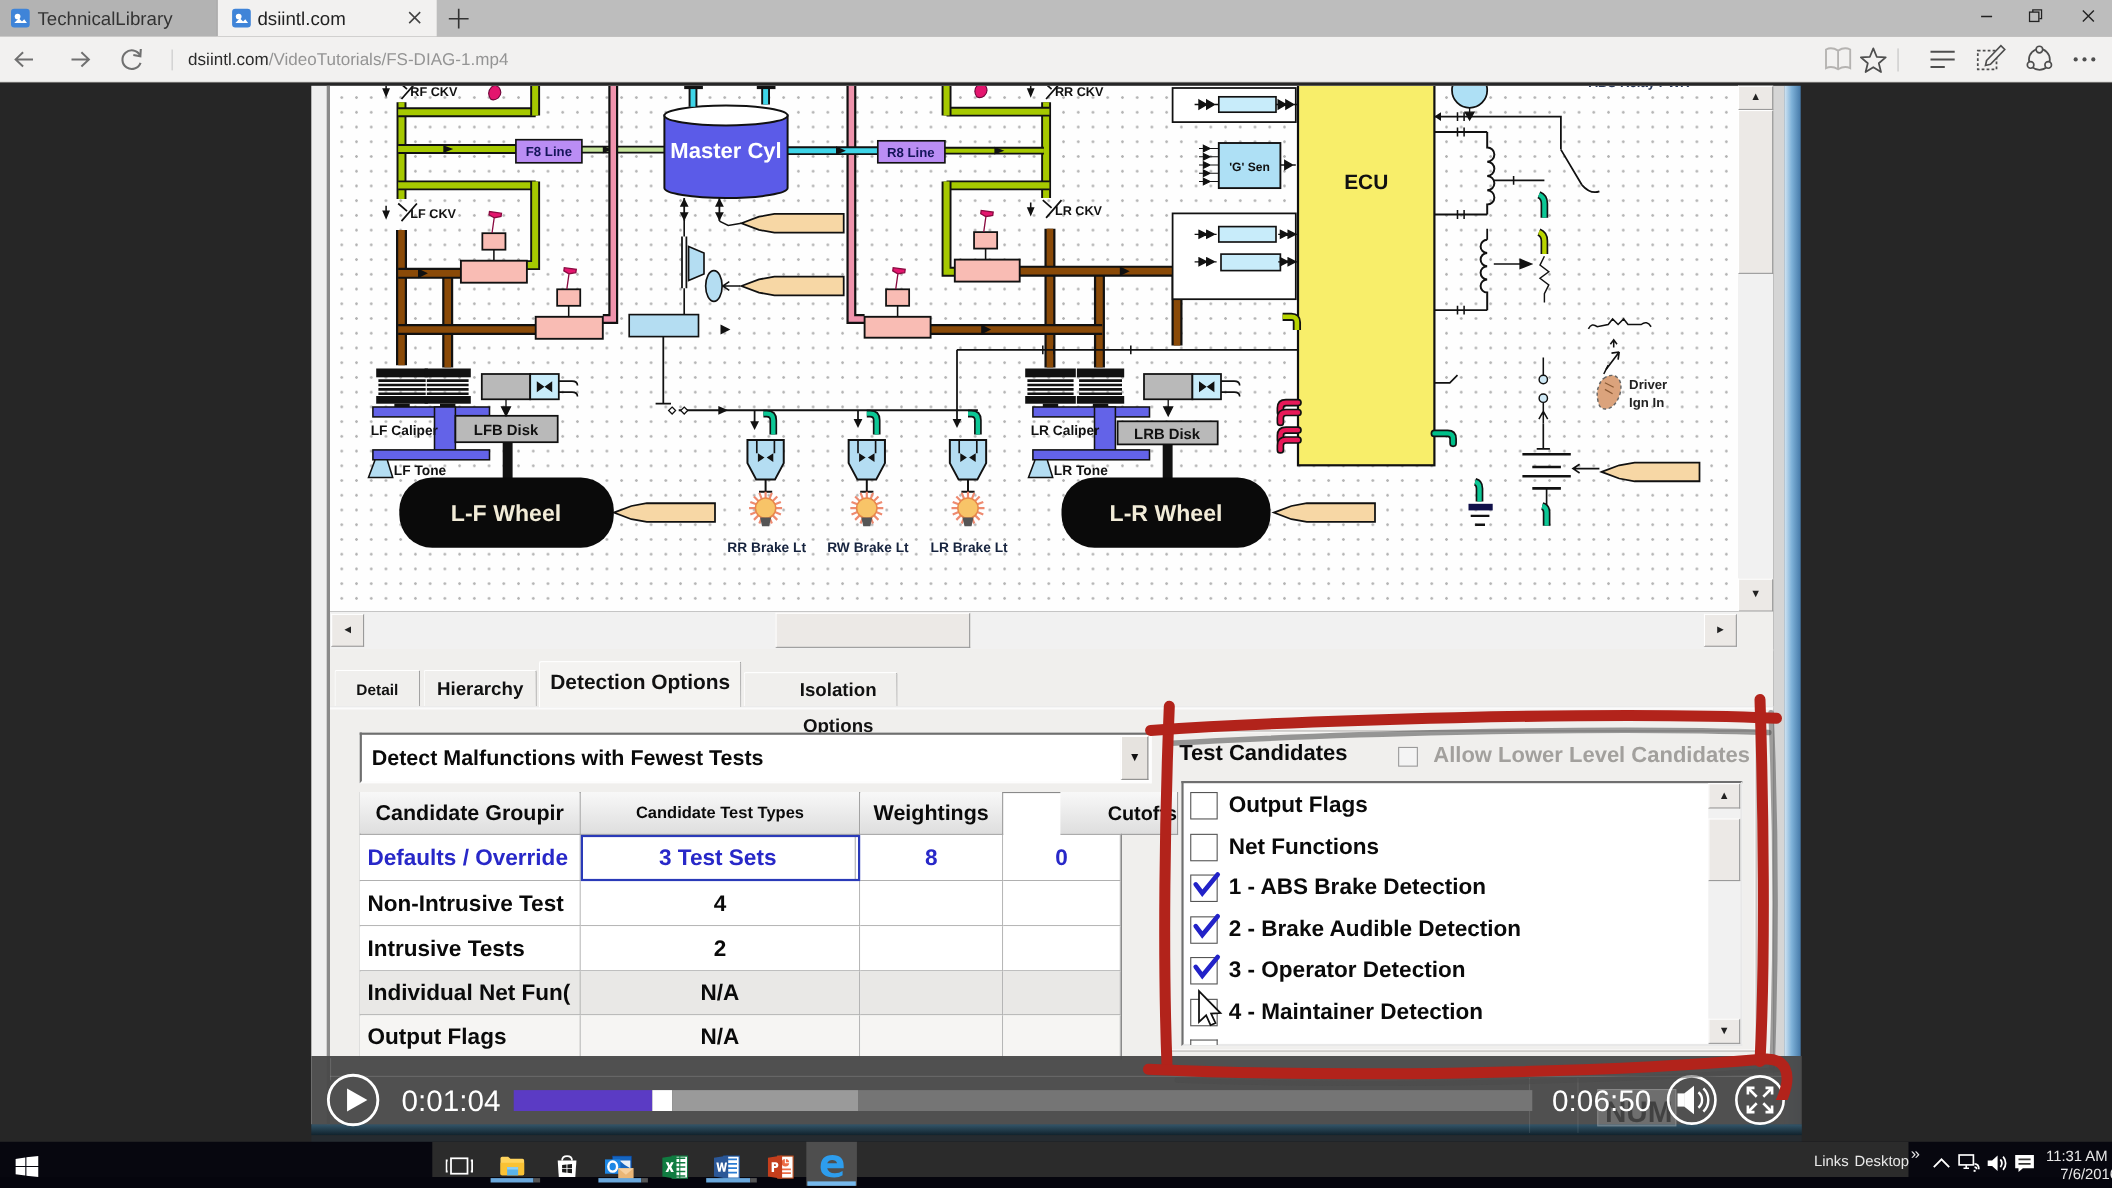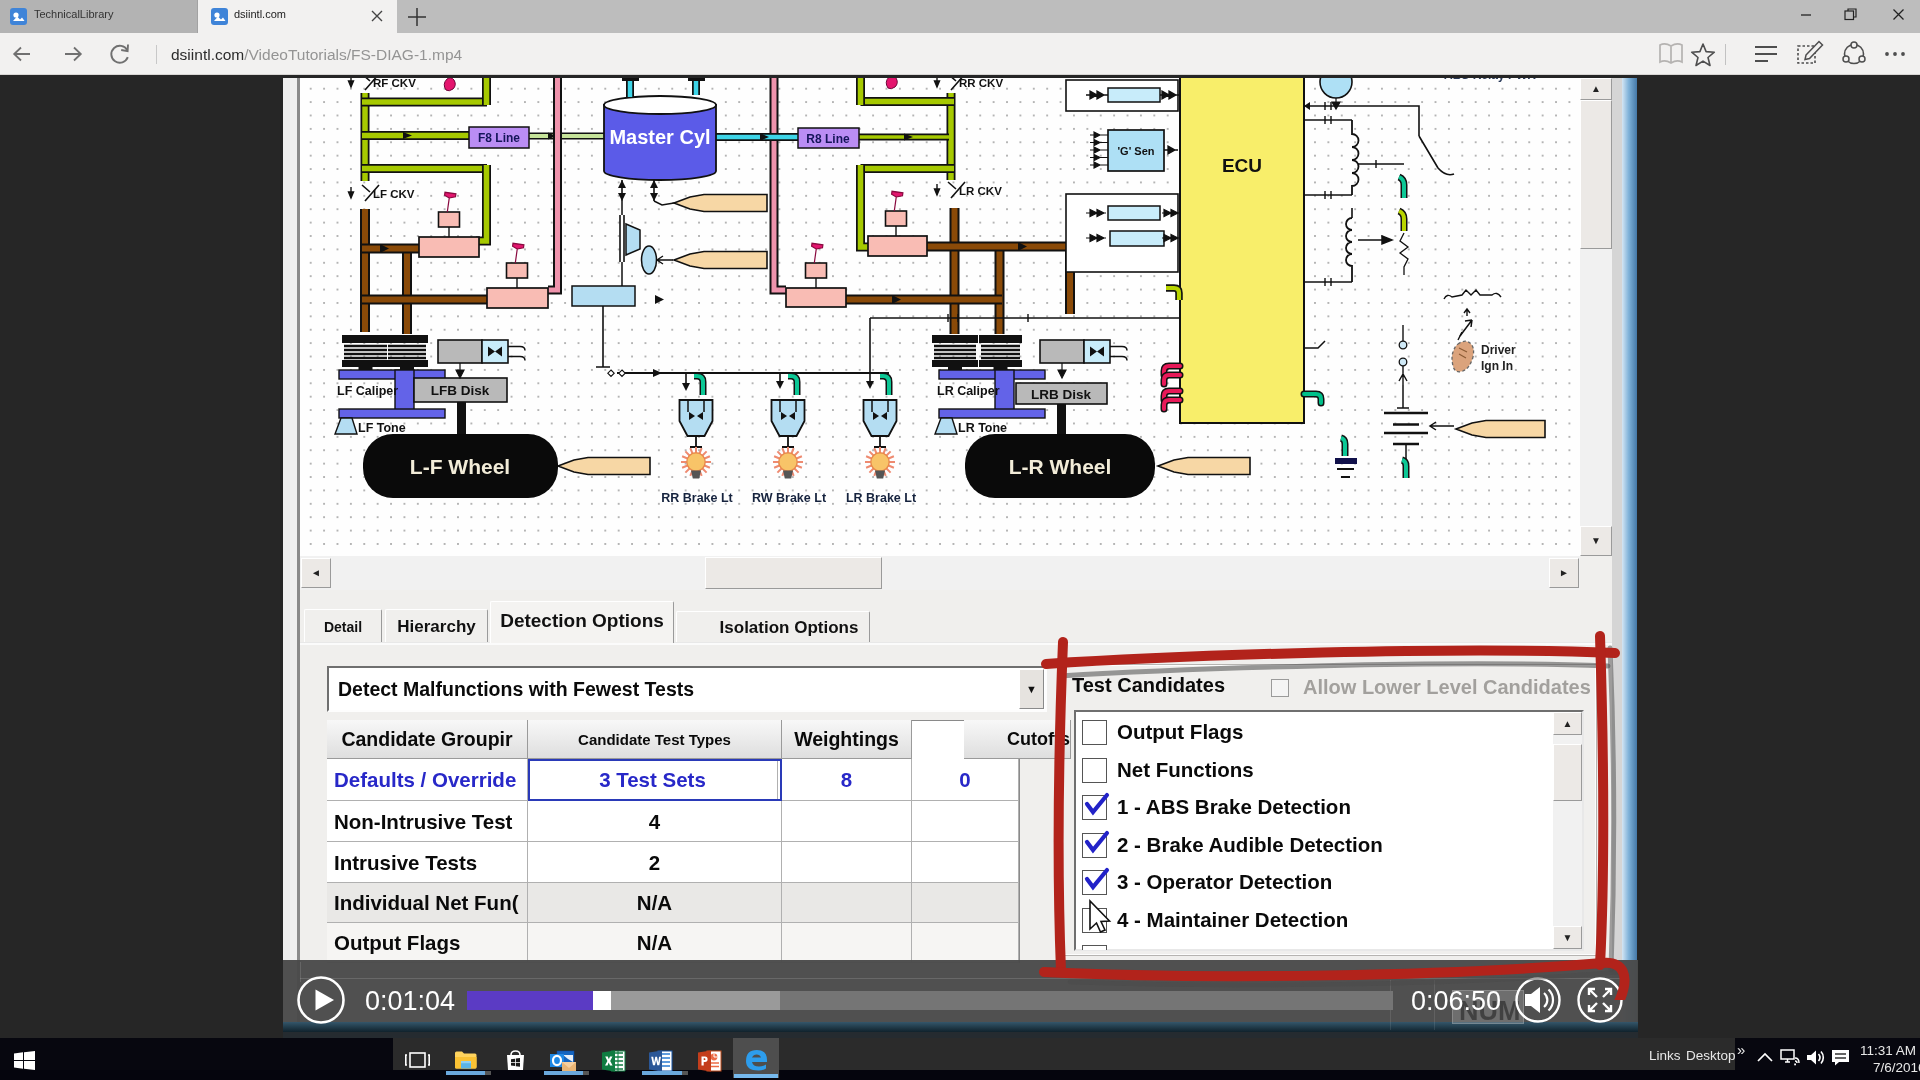--- a/index.html
+++ b/index.html
@@ -1,21 +1,21 @@
 <!DOCTYPE html>
 <html><head>
 <meta charset="utf-8">
 <style>
   html,body{margin:0;padding:0;}
   body{width:1920px;height:1080px;overflow:hidden;font-family:"Liberation Sans",sans-serif;background:#262626;}
   #page{position:relative;width:1920px;height:1080px;}
   .abs{position:absolute;}
   
   #tabbar{position:absolute;left:0;top:0;width:1920px;height:33px;background:#bdbdbd;}
-  .tab{position:absolute;top:0;height:33px;font-size:11px;color:#333;}
+  .tab{position:absolute;top:0;height:33px;font-size:17px;color:#333;}
   .tabfav{position:absolute;top:8px;width:17px;height:17px;border-radius:3px;background:#3f84d8;}
   .tabfav svg{position:absolute;left:0;top:0;}
   #winbtns span{position:absolute;top:0;width:45px;height:33px;text-align:center;line-height:33px;color:#222;font-size:14px;}
   #addrbar{position:absolute;left:0;top:33px;width:1920px;height:42px;background:#f2f1f0;border-bottom:1px solid #d8d6d4;box-sizing:border-box;}
   .aicon{position:absolute;top:0;height:42px;}
   
   #content{position:absolute;left:0;top:75px;width:1920px;height:965px;background:#262626;}
   
   #lframe{position:absolute;left:283px;top:78px;width:17px;height:944px;background:#efefef;border-right:3px solid #8a8a8a;box-sizing:border-box;}
   #rframe{position:absolute;left:1612px;top:78px;width:10px;height:944px;background:#d5d5d5;}
@@ -427,21 +427,21 @@
   <div class="sb" style="left:300px;top:556px;width:1280px;height:34px;"></div>
   <div class="sbbtn" style="left:301px;top:558px;width:30px;height:30px;font-size:10px;line-height:28px;">◄</div>
   <div class="sbthumb" style="left:705px;top:557px;width:177px;height:32px;"></div>
   <div class="sbbtn" style="left:1549px;top:558px;width:30px;height:30px;font-size:10px;line-height:28px;">►</div>
   <div class="abs" style="left:1580px;top:556px;width:32px;height:36px;background:#f0efed;"></div>
 
   <div id="dialog"></div>
   <div id="dialogroot">
       <div class="apptab" style="left:304px;top:609px;width:78px;height:34px;font-size:14px;line-height:34px;">Detail</div>
 <div class="apptab" style="left:385px;top:609px;width:103px;height:34px;font-size:17px;line-height:34px;">Hierarchy</div>
-<div class="apptab" style="left:676px;top:611px;width:194px;height:32px;font-size:17px;line-height:32px;padding-left:32px;">Isolation Options</div>
+<div class="apptab" style="left:676px;top:611px;width:140px;height:32px;font-size:17px;line-height:32px;padding-left:32px;">Isolation Options</div>
 <div class="apptab" style="left:490px;top:601px;width:184px;height:42px;font-size:19px;line-height:38px;background:#f4f3f1;z-index:2;">Detection Options</div>
 <div class="abs" style="left:300px;top:642px;width:1312px;height:2px;background:#fbfbfb;border-top:1px solid #e8e8e8;z-index:1;"></div>
 <div class="abs" style="left:327px;top:666px;width:720px;height:46px;background:#fff;border:2px solid;border-color:#6f6f6f #fdfdfd #fdfdfd #6f6f6f;box-sizing:border-box;"></div>
 <div class="abs" style="left:338px;top:678px;font-size:19.5px;font-weight:600;color:#0a0a0a;">Detect Malfunctions with Fewest Tests</div>
 <div class="abs" style="left:1019px;top:669px;width:25px;height:40px;background:#e6e3df;border:1.5px solid;border-color:#fff #8a8a8a #8a8a8a #fff;box-sizing:border-box;text-align:center;line-height:38px;font-size:11px;color:#111;">▼</div>
 <div class="abs" style="left:327px;top:720px;width:693px;height:243px;border:1px solid #8a8a8a;box-sizing:border-box;background:#fff;overflow:hidden;"></div>
 <div class="abs" style="left:327px;top:720px;width:201px;height:39px;background:linear-gradient(180deg,#f8f8f8,#dedede);border-right:1px solid #9a9a9a;border-bottom:1px solid #9a9a9a;box-sizing:border-box;text-align:center;line-height:39px;font-size:19.5px;font-weight:700;color:#0a0a0a;">Candidate Groupir</div>
 <div class="abs" style="left:528px;top:720px;width:254px;height:39px;background:linear-gradient(180deg,#f8f8f8,#dedede);border-right:1px solid #9a9a9a;border-bottom:1px solid #9a9a9a;box-sizing:border-box;text-align:center;line-height:39px;font-size:15px;font-weight:700;color:#0a0a0a;">Candidate Test Types</div>
 <div class="abs" style="left:782px;top:720px;width:130px;height:39px;background:linear-gradient(180deg,#f8f8f8,#dedede);border-right:1px solid #9a9a9a;border-bottom:1px solid #9a9a9a;box-sizing:border-box;text-align:center;line-height:39px;font-size:19.5px;font-weight:700;color:#0a0a0a;">Weightings</div>
 <div class="abs" style="left:964px;top:720px;width:107px;height:39px;background:linear-gradient(180deg,#f8f8f8,#dedede);border-right:1px solid #9a9a9a;border-bottom:1px solid #9a9a9a;box-sizing:border-box;text-align:right;line-height:39px;font-size:18px;font-weight:700;color:#0a0a0a;">Cutoffs</div>

